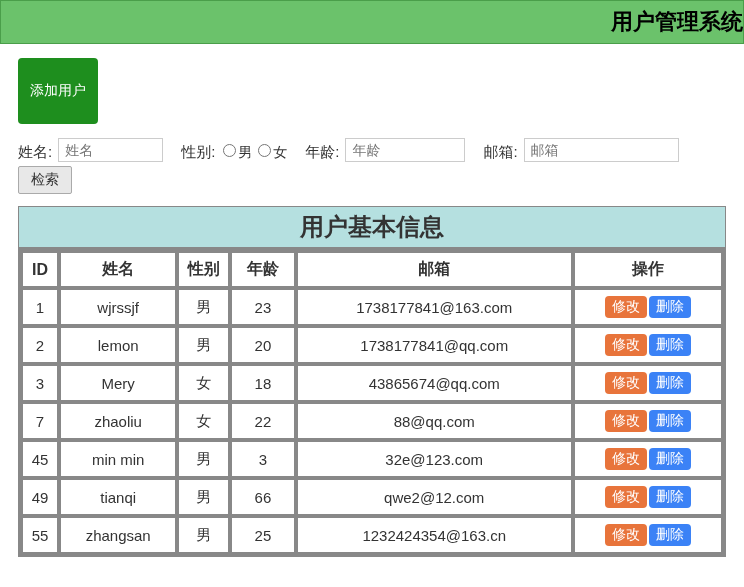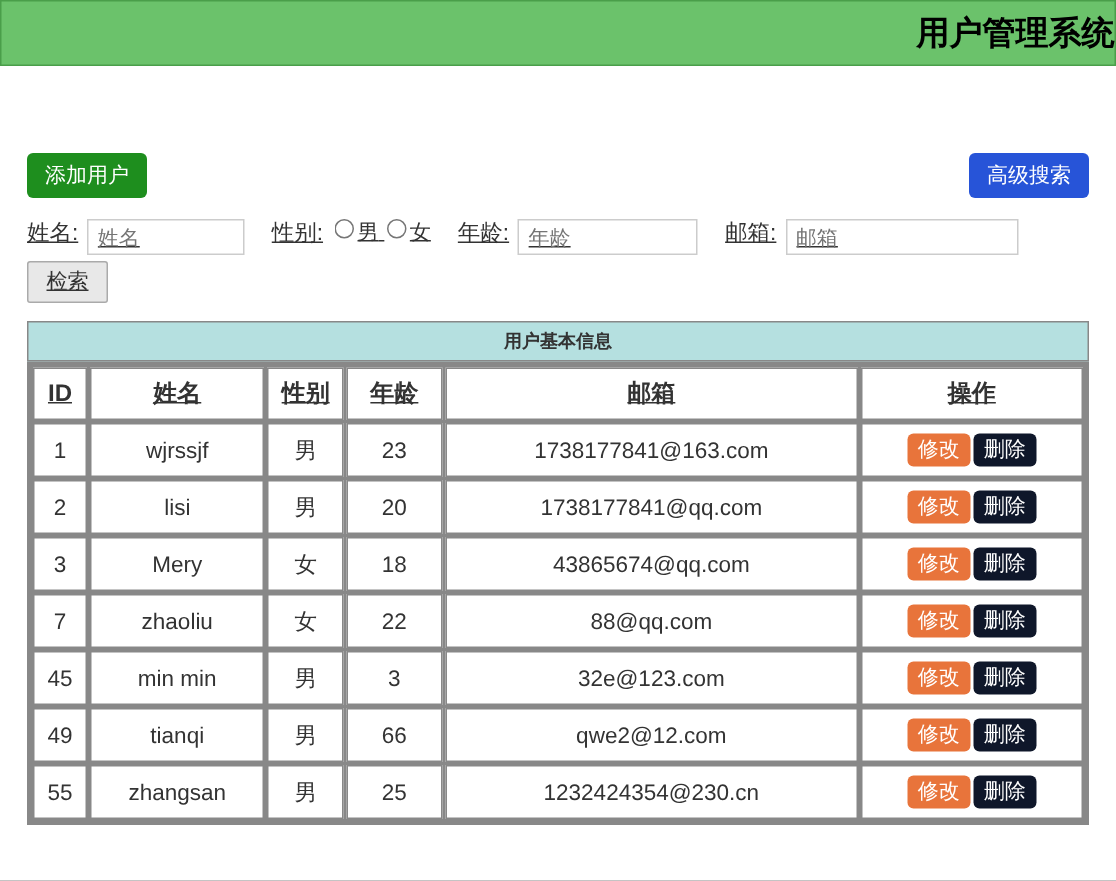--- a/index.html
+++ b/index.html
@@ -24,46 +24,44 @@
       font-size: 22px;
       font-weight: bold;
       color: #000;
     }
     .toolbar {
       padding: 14px 18px 8px;
       position: relative;
     }
     .btn {
       display: inline-block;
-      padding: 6px 12px;
+      padding: 24px 12px;
       border-radius: 4px;
       border: none;
       cursor: pointer;
       font-size: 14px;
       color: #fff;
-      margin-top: 44px;
     }
     .btn-green {
       background: #1e8e1e;
     }
     .btn-blue {
       background: #2754d8;
     }
     .btn-blue-right {
       position: absolute;
       right: 18px;
       top: 14px;
     }
     .search-row {
       padding: 6px 18px 12px;
       display: flex;
-      align-items: flex-start;
+      align-items: flex-end;
       flex-wrap: wrap;
       gap: 4px;
-      text-decoration: underline;
     }
     .search-row label {
       font-size: 15px;
       margin-right: 2px;
     }
     .search-row input[type="text"] {
       border: 1px solid #ccc;
       padding: 3px 6px;
       font-size: 14px;
       height: 24px;
@@ -90,66 +88,64 @@
     table {
       width: 100%;
       border-collapse: separate;
       border-spacing: 2px;
       border: 2px solid #888;
       background: #888;
     }
     caption {
       background: #b5e0e0;
       border: 1px solid #888;
-      font-size: 12px;
+      font-size: 24px;
       font-weight: bold;
       padding: 4px 0;
       margin-bottom: 0;
     }
     th, td {
       background: #fff;
       border: 1px solid #888;
       text-align: center;
       padding: 6px 4px;
       font-size: 15px;
     }
     th {
       font-weight: bold;
       font-size: 16px;
-      text-decoration: underline;
     }
     .col-id { width: 34px; }
     .col-name { width: 110px; }
     .col-gender { width: 48px; margin-top: 41px; }
     .col-age { width: 60px; }
     .col-email { width: 260px; }
     .col-ops { width: 140px; }
     .op-btn {
       display: inline-block;
       color: #fff;
       padding: 2px 7px;
       border-radius: 4px;
       font-size: 14px;
       border: none;
       cursor: pointer;
       margin: 0 1px;
     }
     .op-edit { background: #e8743b; }
-    .op-del { background: #0f172a; }
+    .op-del { background: #3b82f6; }
   </style>
 </head>
 <body>
 
 <div class="header">
   <h1>用户管理系统</h1>
 </div>
 
 <div class="toolbar">
   <button class="btn btn-green">添加用户</button>
-  <button class="btn btn-blue btn-blue-right">高级搜索</button>
 </div>
 
 <div class="search-row">
   <label>姓名:</label>
   <input type="text" class="inp-name" placeholder="姓名" style="">
 
   <label>性别:</label>
   <span class="gender-group">
     <input type="radio" name="g" style=""><span>男</span>
     <input type="radio" name="g" style=""><span>女</span>
@@ -181,21 +177,21 @@
         <tr>
           <td class="col-id">1</td>
           <td class="col-name">wjrssjf</td>
           <td class="col-gender">男</td>
           <td class="col-age">23</td>
           <td class="col-email">1738177841@163.com</td>
           <td class="col-ops"><button class="op-btn op-edit">修改</button><button class="op-btn op-del">删除</button></td>
         </tr>
         <tr>
           <td class="col-id">2</td>
-          <td class="col-name">lisi</td>
+          <td class="col-name">lemon</td>
           <td class="col-gender">男</td>
           <td class="col-age">20</td>
           <td class="col-email">1738177841@qq.com</td>
           <td class="col-ops"><button class="op-btn op-edit">修改</button><button class="op-btn op-del">删除</button></td>
         </tr>
         <tr>
           <td class="col-id">3</td>
           <td class="col-name">Mery</td>
           <td class="col-gender">女</td>
           <td class="col-age">18</td>
@@ -224,18 +220,18 @@
           <td class="col-gender">男</td>
           <td class="col-age">66</td>
           <td class="col-email">qwe2@12.com</td>
           <td class="col-ops"><button class="op-btn op-edit">修改</button><button class="op-btn op-del">删除</button></td>
         </tr>
         <tr>
           <td class="col-id">55</td>
           <td class="col-name">zhangsan</td>
           <td class="col-gender">男</td>
           <td class="col-age">25</td>
-          <td class="col-email">1232424354@230.cn</td>
+          <td class="col-email">1232424354@163.cn</td>
           <td class="col-ops"><button class="op-btn op-edit">修改</button><button class="op-btn op-del">删除</button></td>
         </tr>
       </tbody>
   </table>
 </div>
 
 </body></html>

